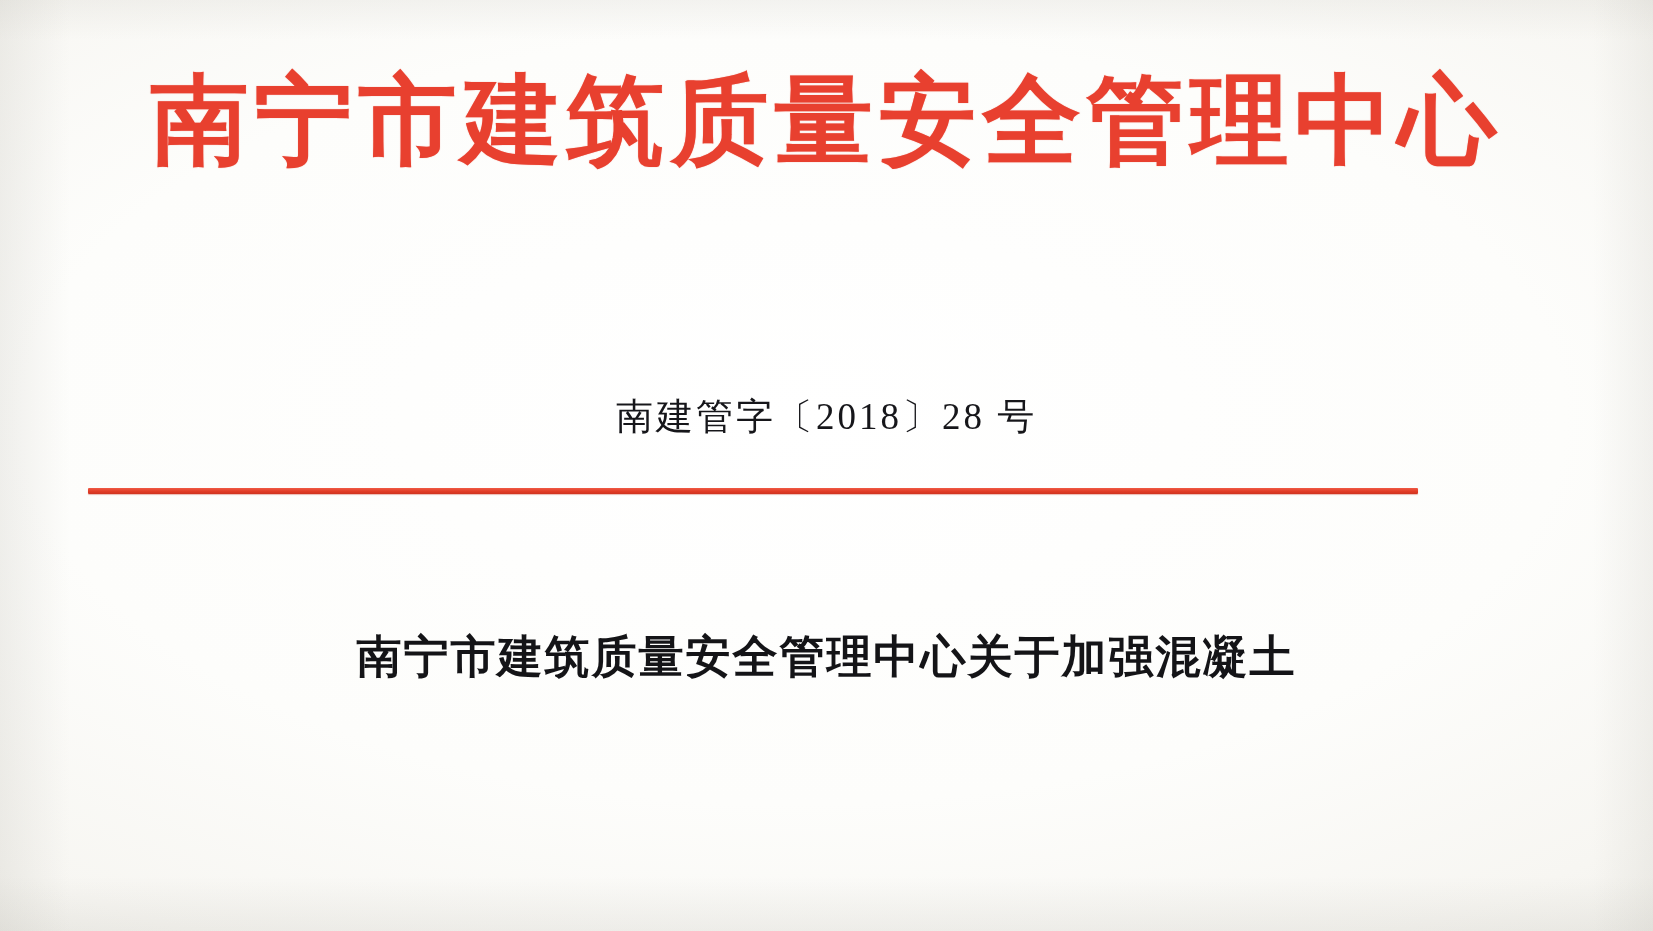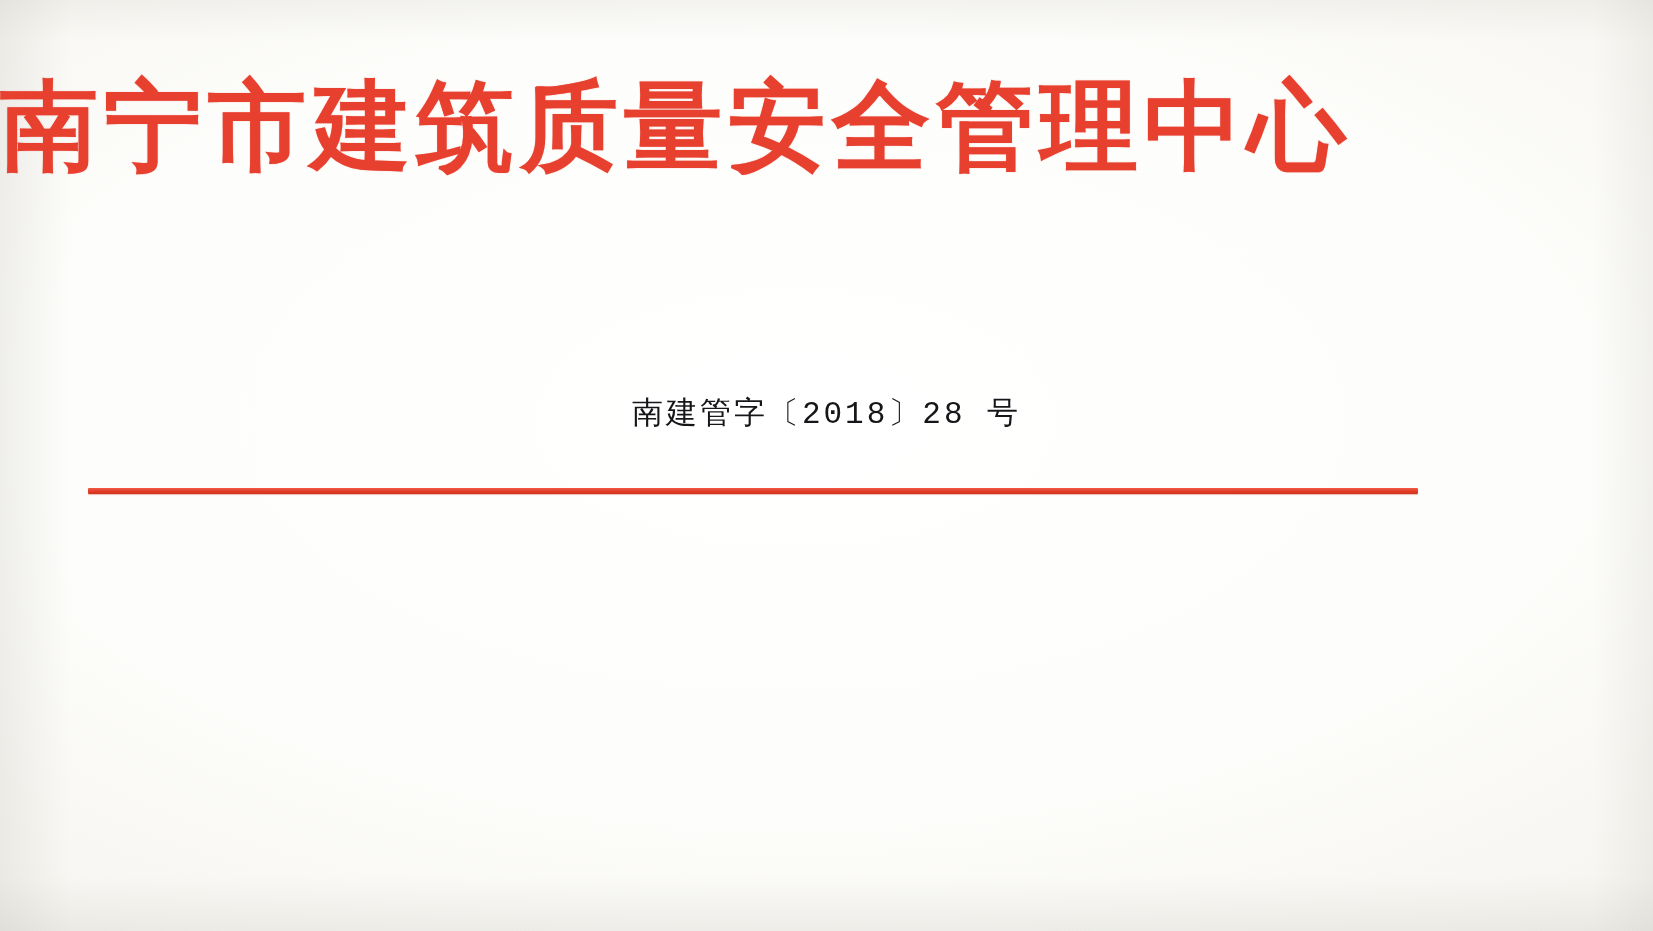--- a/index.html
+++ b/index.html
@@ -30,42 +30,43 @@
     pointer-events: none;
     background:
       linear-gradient(to right, rgba(190,188,180,0.22) 0px, rgba(255,255,255,0) 70px),
       linear-gradient(to left, rgba(190,188,180,0.18) 0px, rgba(255,255,255,0) 60px),
       linear-gradient(to bottom, rgba(190,188,180,0.15) 0px, rgba(255,255,255,0) 40px),
       linear-gradient(to top, rgba(190,188,180,0.20) 0px, rgba(255,255,255,0) 55px);
   }
 
   .letterhead-title {
     position: absolute;
-    top: 70px;
+    top: 64px;
     left: 0;
     width: 100%;
+    text-align: center;
     color: #e8402f;
     font-family: "DejaVu Serif", "Liberation Serif", serif;
     font-weight: bold;
     font-size: 98px;
     letter-spacing: 6px;
     line-height: 1.15;
     text-shadow: 0 0 1px rgba(232,64,47,0.55);
     white-space: nowrap;
   }
 
   .doc-number {
     position: absolute;
     top: 392px;
     left: 0;
     width: 100%;
     text-align: center;
     color: #16161a;
-    font-family: Liberation Mono, monospace;
-    font-size: 31px;
+    font-family: Liberation Serif, serif;
+    font-size: 37px;
     letter-spacing: 3px;
     white-space: nowrap;
   }
 
   .red-rule {
     position: absolute;
     top: 488px;
     left: 88px;
     width: 1330px;
     height: 6px;
@@ -97,15 +98,16 @@
 
 <div class="page">
 
   <div class="letterhead-title">南宁市建筑质量安全管理中心</div>
 
   <div class="doc-number">南建管字〔2018〕28 号</div>
 
   <div class="red-rule"></div>
 
   <div class="doc-title">
+    <span class="line">南宁市建筑质量安全管理中心关于加强混凝土</span>
   </div>
 
 </div>
 
 </body></html>

